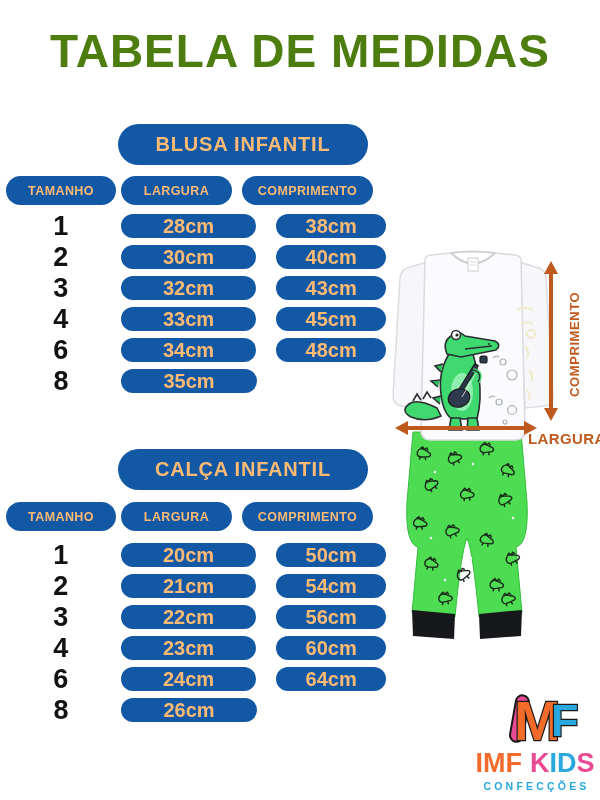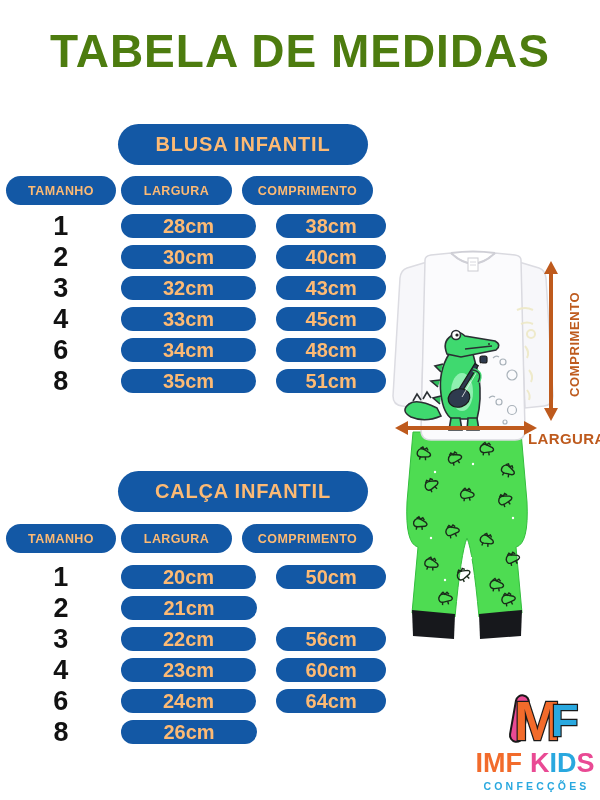--- a/index.html
+++ b/index.html
@@ -5,21 +5,21 @@
   html,body{margin:0;padding:0;}
   body{font-family:"Liberation Sans", sans-serif; background:#ffffff;}
   .page{position:relative;width:600px;height:800px;background:#ffffff;overflow:hidden;}
 
   .title{position:absolute;left:0;top:24px;width:600px;text-align:center;
          font-size:46px;font-weight:bold;letter-spacing:1px;color:#4d7c0f;margin:0;}
 
   
   .mtable{position:absolute;left:6px;width:380px;}
   .t-blusa{top:124px;}
-  .t-calca{top:471px;}
+  .t-calca{top:449px;}
   .pill{background:var(--pill_blue);color:#fdba74;display:flex;align-items:center;
         justify-content:center;font-weight:bold;box-sizing:border-box;}
   .sec-pill{width:250px;height:41px;border-radius:21px;margin-left:112px;
             font-size:20px;letter-spacing:0.8px;}
   .cols{display:flex;margin-top:11px;}
   .col-pill{height:29px;border-radius:15px;font-size:12.5px;letter-spacing:0.4px;}
   .col-tam{width:110px;}
   .col-larg{width:111px;margin-left:5px;}
   .col-comp{width:131px;margin-left:10px;}
   .rows{margin-top:9px;}
@@ -88,41 +88,41 @@
         <div class="pill val val-comp">45cm</div>
       </div>
       <div class="row">
         <div class="size">6</div>
         <div class="pill val val-larg">34cm</div>
         <div class="pill val val-comp">48cm</div>
       </div>
       <div class="row">
         <div class="size">8</div>
         <div class="pill val val-larg">35cm</div>
-        <div class="pill val val-comp">51cm</div>
       </div>
     </div>
   </div>
 
   <div class="mtable t-calca">
     <div class="pill sec-pill">CALÇA INFANTIL</div>
     <div class="cols">
       <div class="pill col-pill col-tam">TAMANHO</div>
       <div class="pill col-pill col-larg">LARGURA</div>
       <div class="pill col-pill col-comp">COMPRIMENTO</div>
     </div>
     <div class="rows">
       <div class="row">
         <div class="size">1</div>
         <div class="pill val val-larg">20cm</div>
         <div class="pill val val-comp">50cm</div>
       </div>
       <div class="row">
         <div class="size">2</div>
         <div class="pill val val-larg">21cm</div>
+        <div class="pill val val-comp">54cm</div>
       </div>
       <div class="row">
         <div class="size">3</div>
         <div class="pill val val-larg">22cm</div>
         <div class="pill val val-comp">56cm</div>
       </div>
       <div class="row">
         <div class="size">4</div>
         <div class="pill val val-larg">23cm</div>
         <div class="pill val val-comp">60cm</div>

